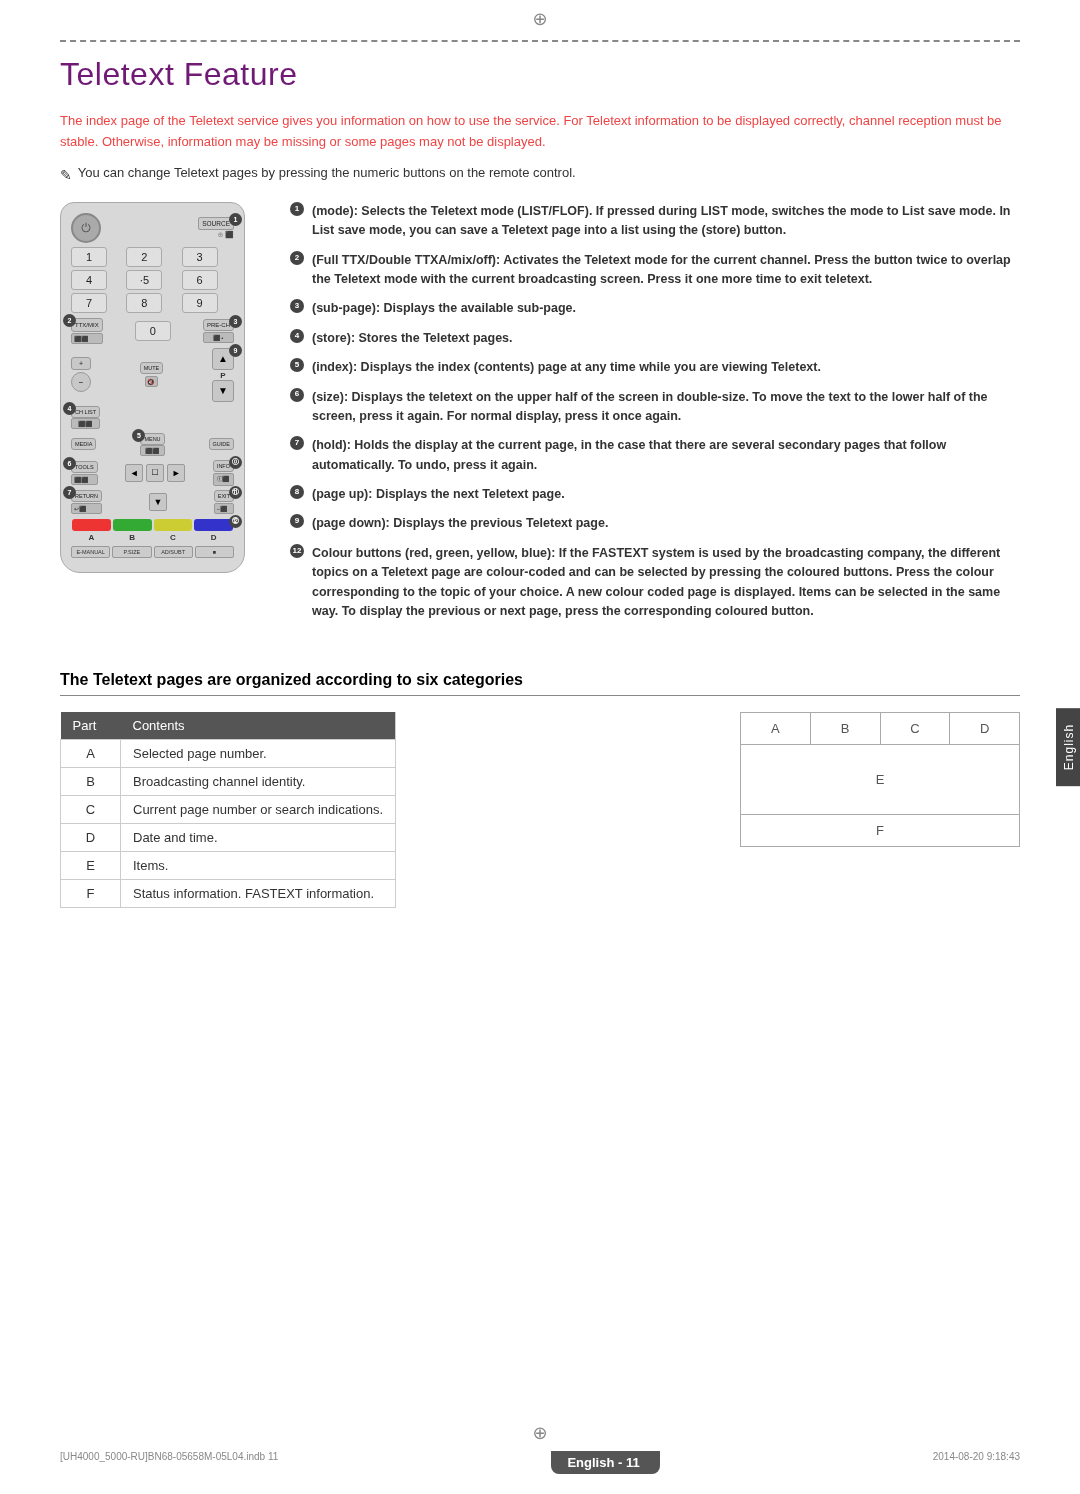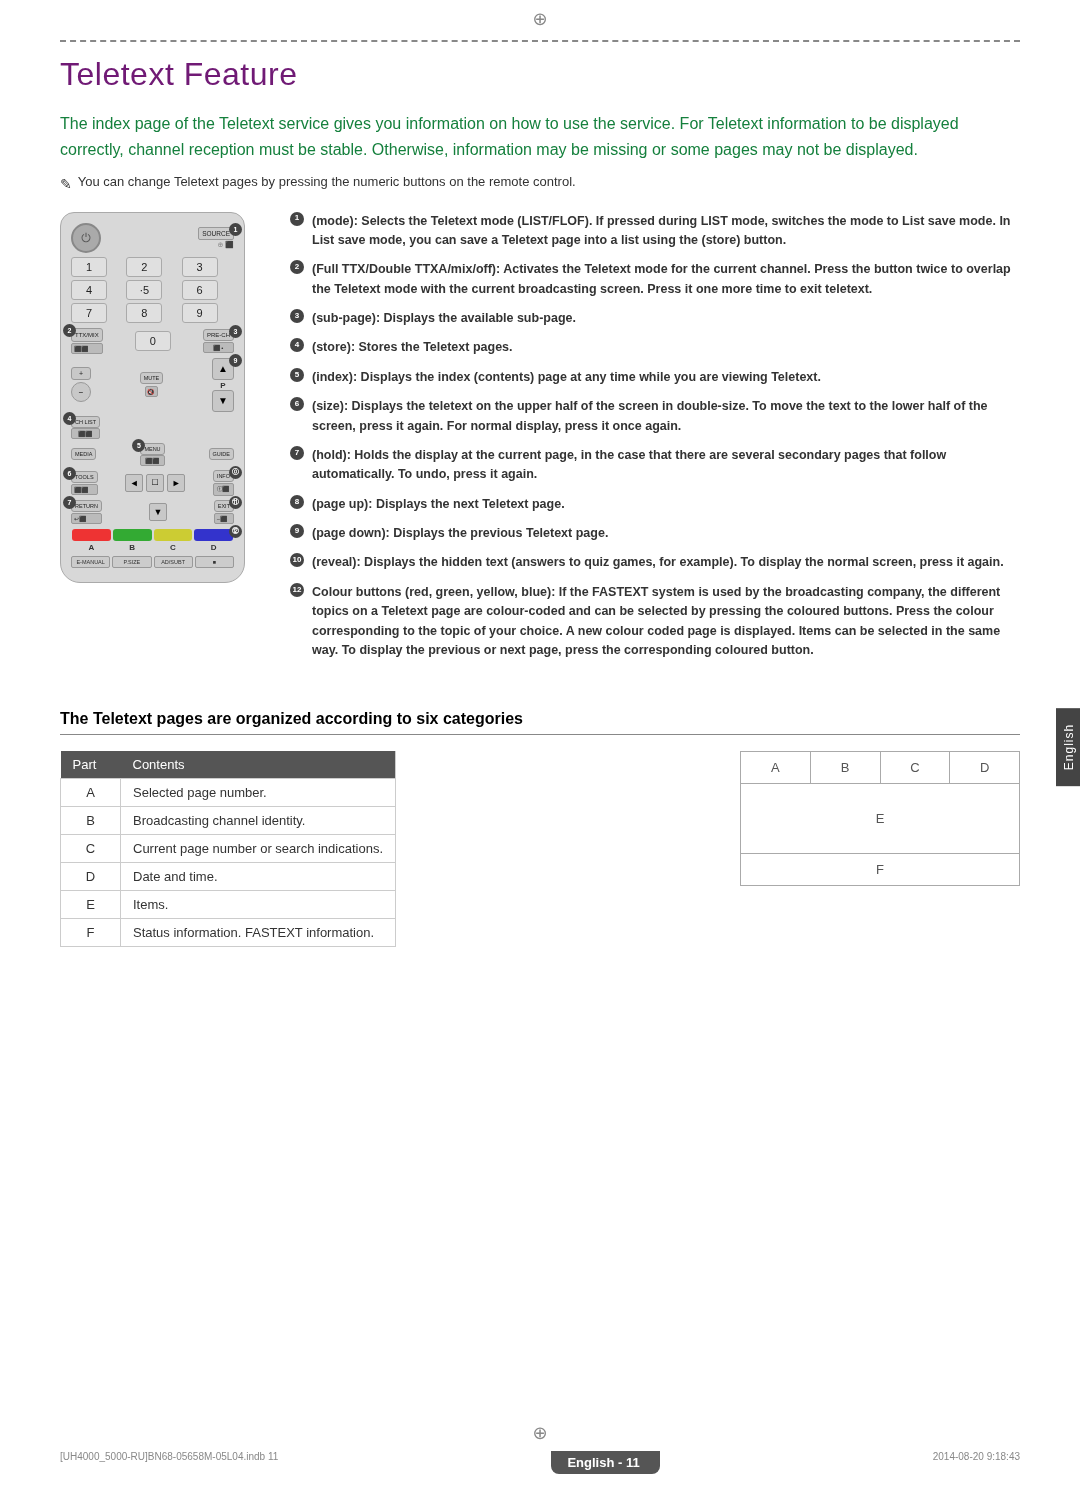--- a/index.html
+++ b/index.html
@@ -31,22 +31,22 @@
     .page-title {
       font-size: 32px;
       font-weight: 300;
       color: #701a75;
       margin-bottom: 18px;
       letter-spacing: 0.5px;
     }
 
     
     .intro-text {
-      font-size: 16px;
-      color: #15803d;
+      font-size: 13px;
+      color: #ef4444;
       line-height: 1.6;
       margin-bottom: 10px;
     }
 
     .note-text {
       font-size: 13px;
       color: #333;
       line-height: 1.6;
       margin-bottom: 16px;
       display: flex;
@@ -554,24 +554,20 @@
       <div class="instruction-item">
         <span class="annotation-num">8</span>
         <span class="inst-text">(page up): Displays the next Teletext page.</span>
       </div>
 
       <div class="instruction-item">
         <span class="annotation-num">9</span>
         <span class="inst-text">(page down): Displays the previous Teletext page.</span>
       </div>
 
-      <div class="instruction-item">
-        <span class="annotation-num">10</span>
-        <span class="inst-text">(reveal): Displays the hidden text (answers to quiz games, for example). To display the normal screen, press it again.</span>
-      </div>
 
 
       <div class="instruction-item">
         <span class="annotation-num">12</span>
         <span class="inst-text">Colour buttons (red, green, yellow, blue): If the FASTEXT system is used by the broadcasting company, the different topics on a Teletext page are colour-coded and can be selected by pressing the coloured buttons. Press the colour corresponding to the topic of your choice. A new colour coded page is displayed. Items can be selected in the same way. To display the previous or next page, press the corresponding coloured button.</span>
       </div>
 
     </div>
   </div>
 

